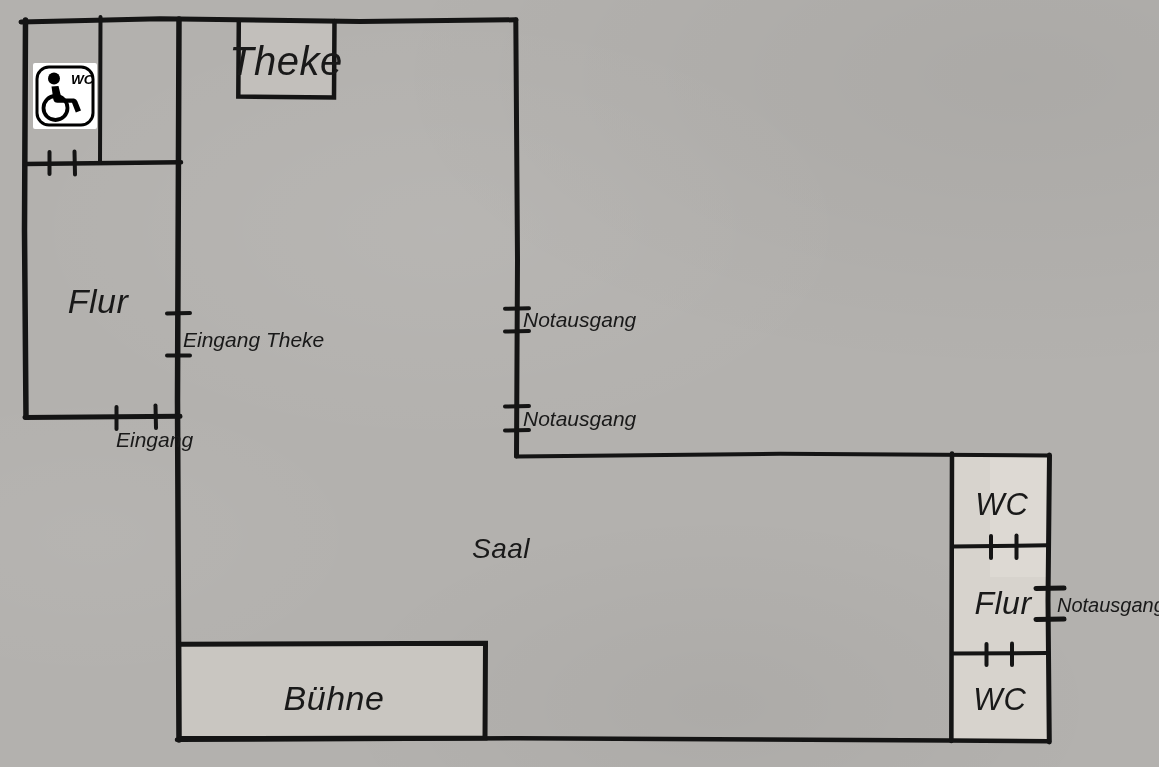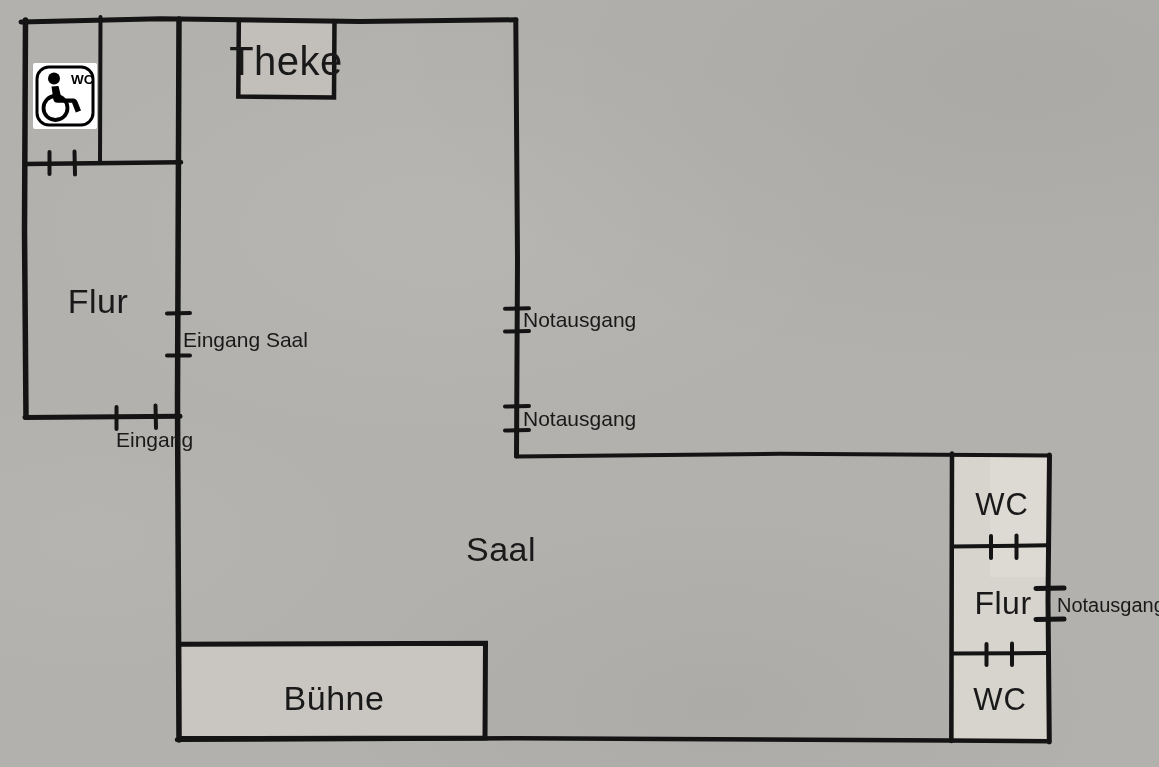--- a/index.html
+++ b/index.html
@@ -8,20 +8,21 @@
     font-family:"Liberation Sans",sans-serif;
   }
   #plan{
     position:relative;width:1159px;height:767px;
     background-color:#b3b1ae;
     background-image:
       radial-gradient(ellipse 620px 320px at 38% 30%, rgba(255,255,255,0.06), transparent 70%),
       radial-gradient(ellipse 900px 420px at 88% 10%, rgba(0,0,0,0.045), transparent 72%),
       radial-gradient(ellipse 560px 280px at 62% 92%, rgba(0,0,0,0.035), transparent 70%),
       radial-gradient(ellipse 420px 220px at 8% 70%, rgba(255,255,255,0.04), transparent 70%);
+    font-style: italic;
   }
   svg{position:absolute;left:0;top:0;}
   .label{
     position:absolute;color:#191919;white-space:nowrap;line-height:1;
     transform:translate(-50%,-50%);
   }
   .room-lb{font-size:34px;letter-spacing:0.5px;}
   .door-lb{font-size:21px;transform:translate(0,-50%);}
   .wc-lb{font-size:31px;letter-spacing:1px;}
 </style>
@@ -102,25 +103,25 @@
         <circle cx="21" cy="15.5" r="6"></circle>
         <path d="M18.5 23.5 L25.5 23 L28.5 35.5 L41 35.5 Q43.5 36 44.3 38.3 L48 47.5 L42.8 49.5 L39 39.8 L24.5 39.8 Q21 39.8 20.3 36.2 Z"></path>
         <circle cx="22.5" cy="45" r="12" fill="none" stroke="#000000" stroke-width="3.8"></circle>
       </g>
       <text x="38" y="21" font-size="13.5" font-weight="bold" font-family="Liberation Sans, sans-serif" fill="#000000">WC</text>
     </g>
   </svg>
 
   <div class="label room-lb" style="left:286px;top:61px;font-size:40px;">Theke</div>
   <div class="label room-lb" style="left:98px;top:301px;">Flur</div>
-  <div class="label room-lb" style="left:501px;top:549px;font-size:34px;">Saal</div>
+  <div class="label room-lb" style="left:501px;top:549px;font-size:28px;">Saal</div>
   <div class="label room-lb" style="left:334px;top:698px;">Bühne</div>
   <div class="label wc-lb" style="left:1002px;top:504px;">WC</div>
   <div class="label room-lb" style="left:1003px;top:603px;font-size:32px;">Flur</div>
   <div class="label wc-lb" style="left:1000px;top:699px;">WC</div>
 
-  <div class="label door-lb" style="left:183px;top:339px;">Eingang Saal</div>
+  <div class="label door-lb" style="left:183px;top:339px;">Eingang Theke</div>
   <div class="label door-lb" style="left:116px;top:439px;">Eingang</div>
   <div class="label door-lb" style="left:523px;top:319px;">Notausgang</div>
   <div class="label door-lb" style="left:523px;top:418px;">Notausgang</div>
   <div class="label door-lb" style="left:1057px;top:605px;font-size:20px;">Notausgang</div>
 
 </div>
 
 </body></html>

